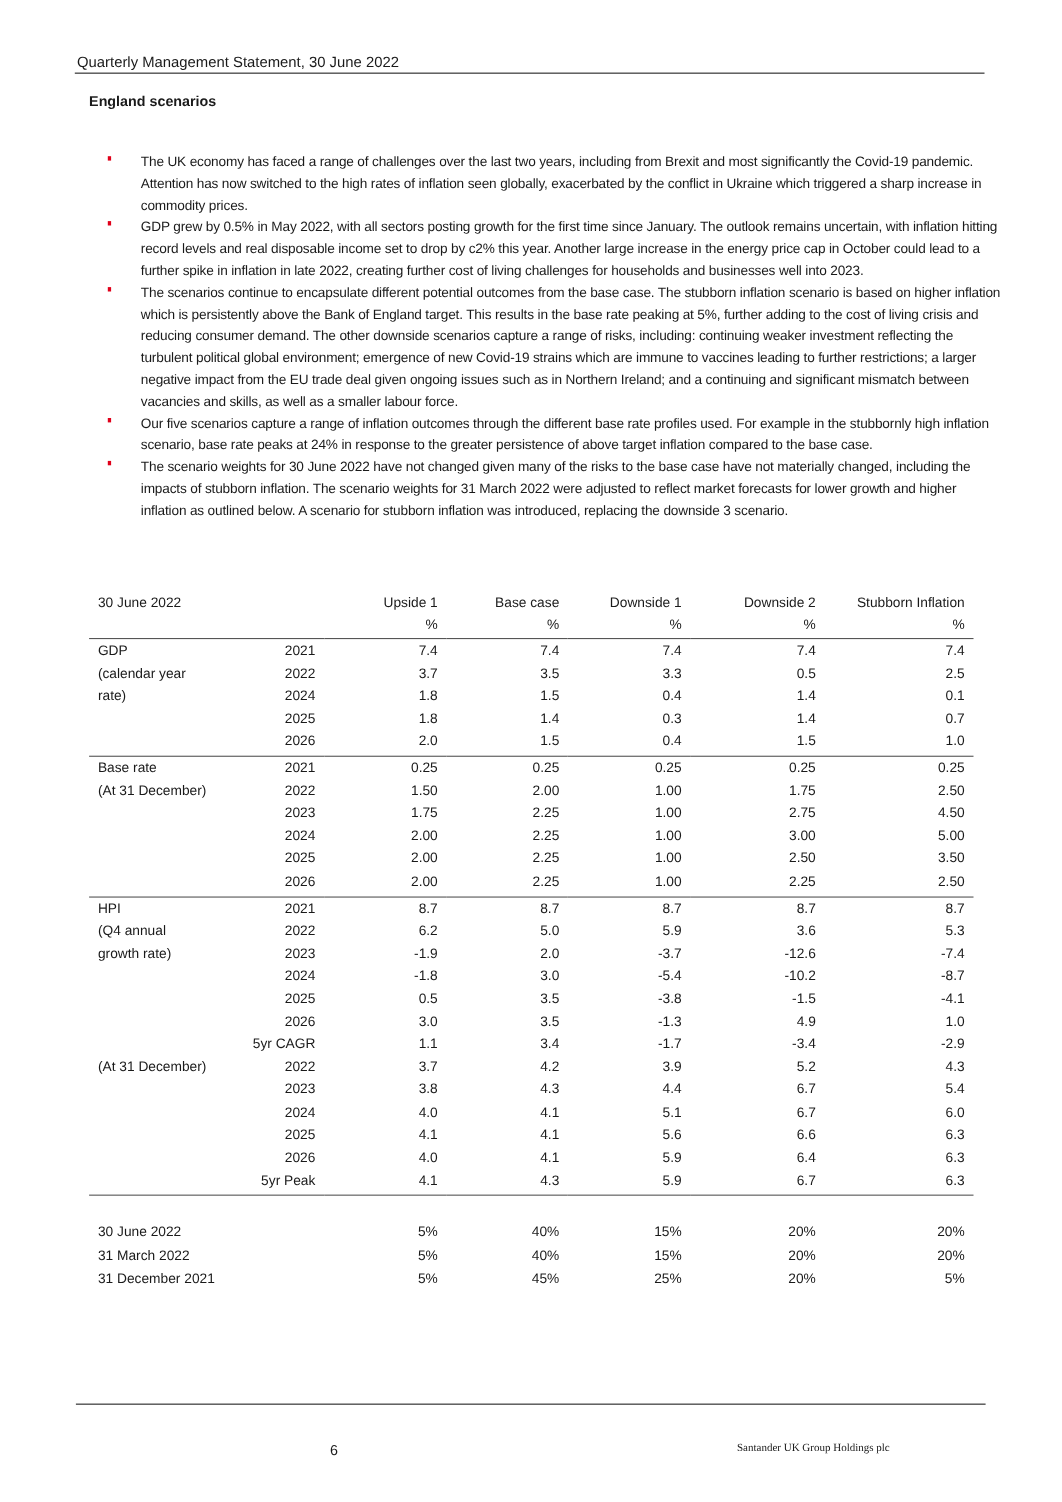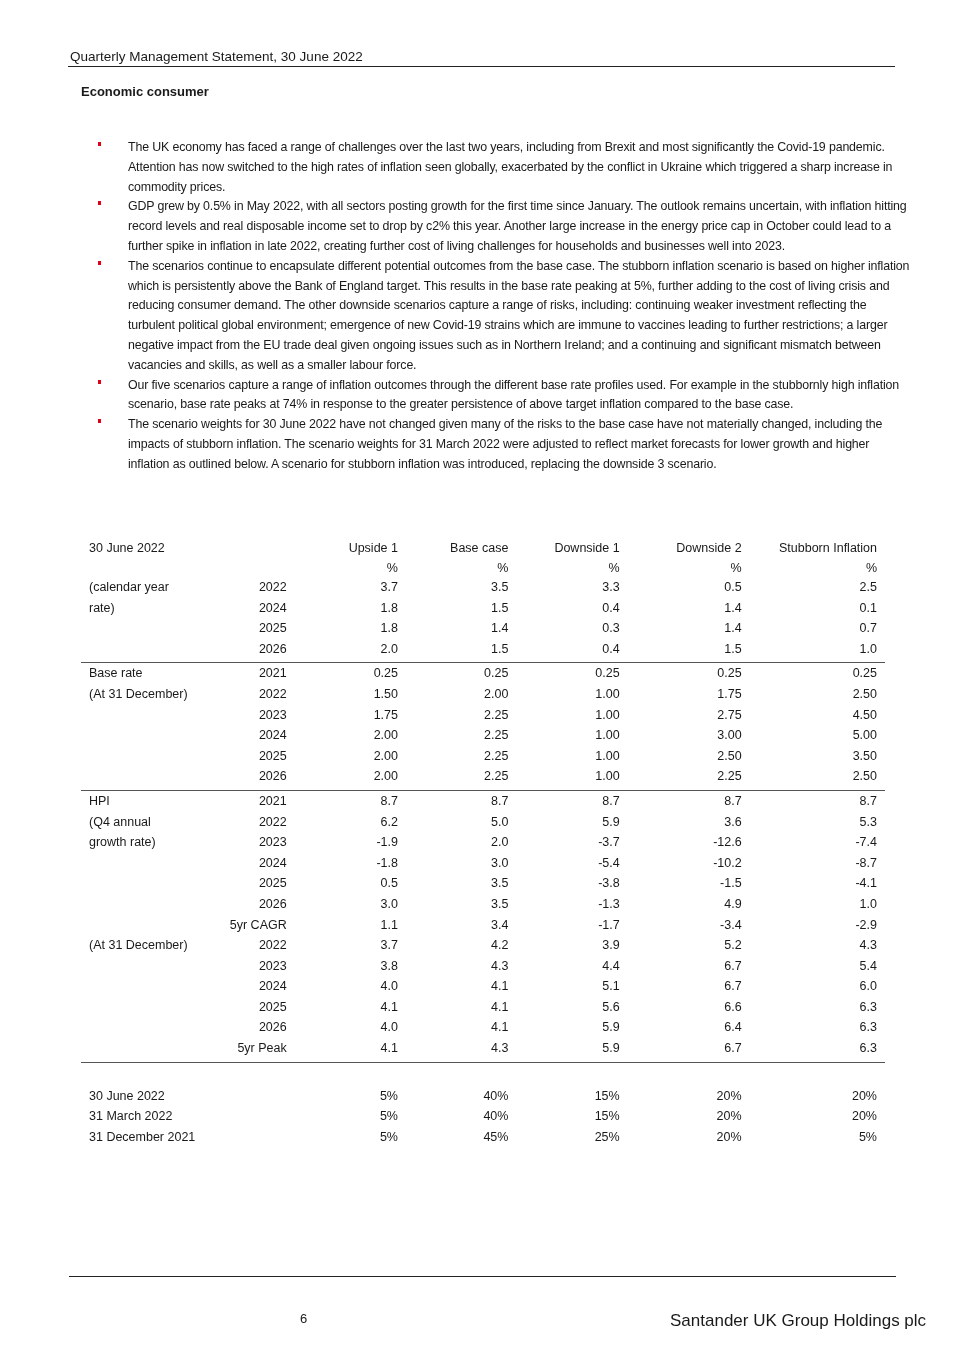--- a/index.html
+++ b/index.html
@@ -40,35 +40,35 @@
   tr.hdr1 td { height: 20px; padding-top: 2px; }
   tr.hdr2 td { height: 19px; }
   tr.grp-start td { border-top: 1.3px solid #555; padding-top: 3px; }
   tr.grp-end-last td { border-bottom: 1.3px solid #555; }
   tr.spacer td { height: 26px; }
   tr.wt td { height: 20.8px; }
   .footer-rule {
     position: absolute; left: 69px; top: 1276px; width: 827px; border-top: 1.5px solid #222;
   }
   .page-number { position: absolute; left: 300px; top: 1311px; font-size: 13px; }
-  .company-name { position: absolute; left: 670px; top: 1311px; font-size: 17px; }
+  .company-name { position: absolute; left: 670px; top: 1311px; font-size: 10px; font-family: Liberation Serif, serif; }
 </style>
 </head>
 <body>
 
 <div class="header-title">Quarterly Management Statement, 30 June 2022</div>
 <div class="header-rule"></div>
 
-<div class="section-title">Economic consumer</div>
+<div class="section-title">England scenarios</div>
 
 <ul class="bullets" id="bullet-list">
     <li class="bullet"><span class="bullet-marker"></span><span>The UK economy has faced a range of challenges over the last two years, including from Brexit and most significantly the Covid-19 pandemic. Attention has now switched to the high rates of inflation seen globally, exacerbated by the conflict in Ukraine which triggered a sharp increase in commodity prices.</span></li>
     <li class="bullet"><span class="bullet-marker"></span><span>GDP grew by 0.5% in May 2022, with all sectors posting growth for the first time since January. The outlook remains uncertain, with inflation hitting record levels and real disposable income set to drop by c2% this year. Another large increase in the energy price cap in October could lead to a further spike in inflation in late 2022, creating further cost of living challenges for households and businesses well into 2023.</span></li>
     <li class="bullet"><span class="bullet-marker"></span><span>The scenarios continue to encapsulate different potential outcomes from the base case. The stubborn inflation scenario is based on higher inflation which is persistently above the Bank of England target. This results in the base rate peaking at 5%, further adding to the cost of living crisis and reducing consumer demand. The other downside scenarios capture a range of risks, including: continuing weaker investment reflecting the turbulent political global environment; emergence of new Covid-19 strains which are immune to vaccines leading to further restrictions; a larger negative impact from the EU trade deal given ongoing issues such as in Northern Ireland; and a continuing and significant mismatch between vacancies and skills, as well as a smaller labour force.</span></li>
-    <li class="bullet"><span class="bullet-marker"></span><span>Our five scenarios capture a range of inflation outcomes through the different base rate profiles used. For example in the stubbornly high inflation scenario, base rate peaks at 74% in response to the greater persistence of above target inflation compared to the base case.</span></li>
+    <li class="bullet"><span class="bullet-marker"></span><span>Our five scenarios capture a range of inflation outcomes through the different base rate profiles used. For example in the stubbornly high inflation scenario, base rate peaks at 24% in response to the greater persistence of above target inflation compared to the base case.</span></li>
     <li class="bullet"><span class="bullet-marker"></span><span>The scenario weights for 30 June 2022 have not changed given many of the risks to the base case have not materially changed, including the impacts of stubborn inflation. The scenario weights for 31 March 2022 were adjusted to reflect market forecasts for lower growth and higher inflation as outlined below. A scenario for stubborn inflation was introduced, replacing the downside 3 scenario.</span></li>
   </ul>
 
 <table class="scen">
   <tbody id="scen-body">
     <tr class="hdr1">
       <td class="c-label">30 June 2022</td>
       <td class="c-year"></td>
       <td class="c-num w-up">Upside 1</td>
       <td class="c-num w-base">Base case</td>
@@ -78,20 +78,29 @@
     </tr>
     <tr class="hdr2">
       <td class="c-label"></td>
       <td class="c-year"></td>
       <td class="c-num">%</td>
       <td class="c-num">%</td>
       <td class="c-num">%</td>
       <td class="c-num">%</td>
       <td class="c-num">%</td>
     </tr>
+  <tr class="grp-start">
+        <td class="c-label">GDP</td>
+        <td class="c-year">2021</td>
+        <td class="c-num">7.4</td>
+        <td class="c-num">7.4</td>
+        <td class="c-num">7.4</td>
+        <td class="c-num">7.4</td>
+        <td class="c-num">7.4</td>
+      </tr>
       <tr>
         <td class="c-label">(calendar year</td>
         <td class="c-year">2022</td>
         <td class="c-num">3.7</td>
         <td class="c-num">3.5</td>
         <td class="c-num">3.3</td>
         <td class="c-num">0.5</td>
         <td class="c-num">2.5</td>
       </tr>
       <tr>

